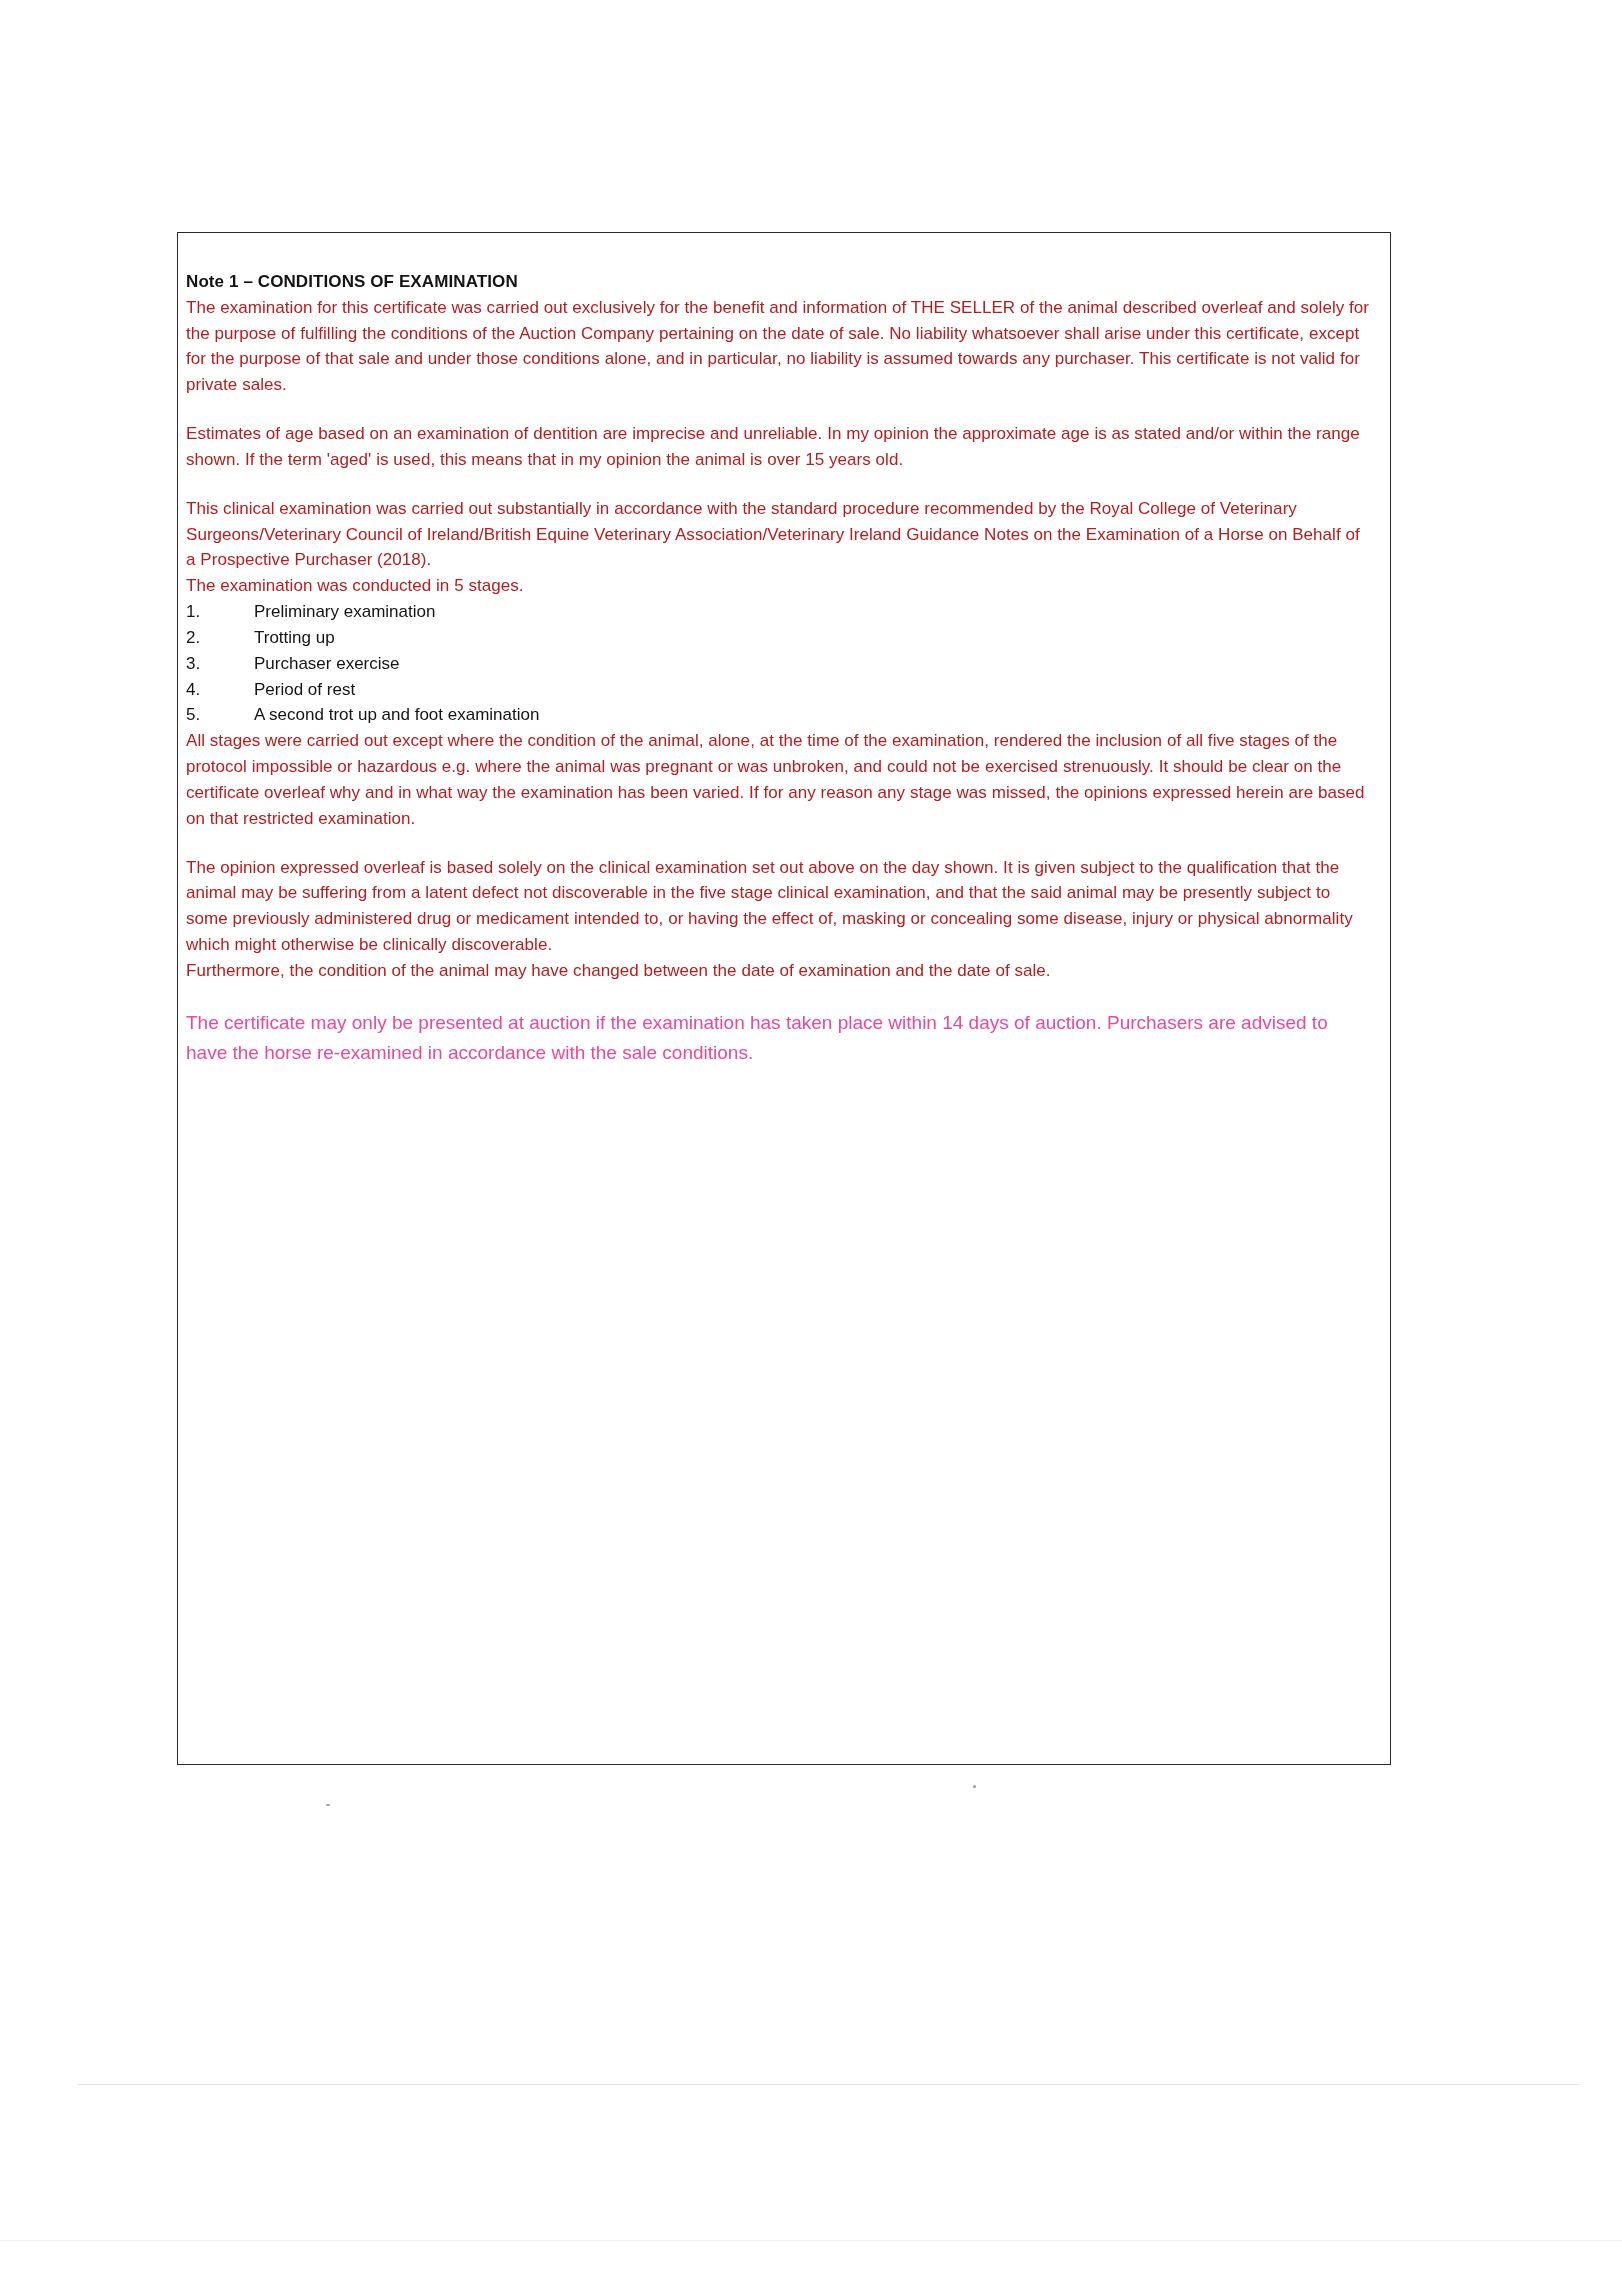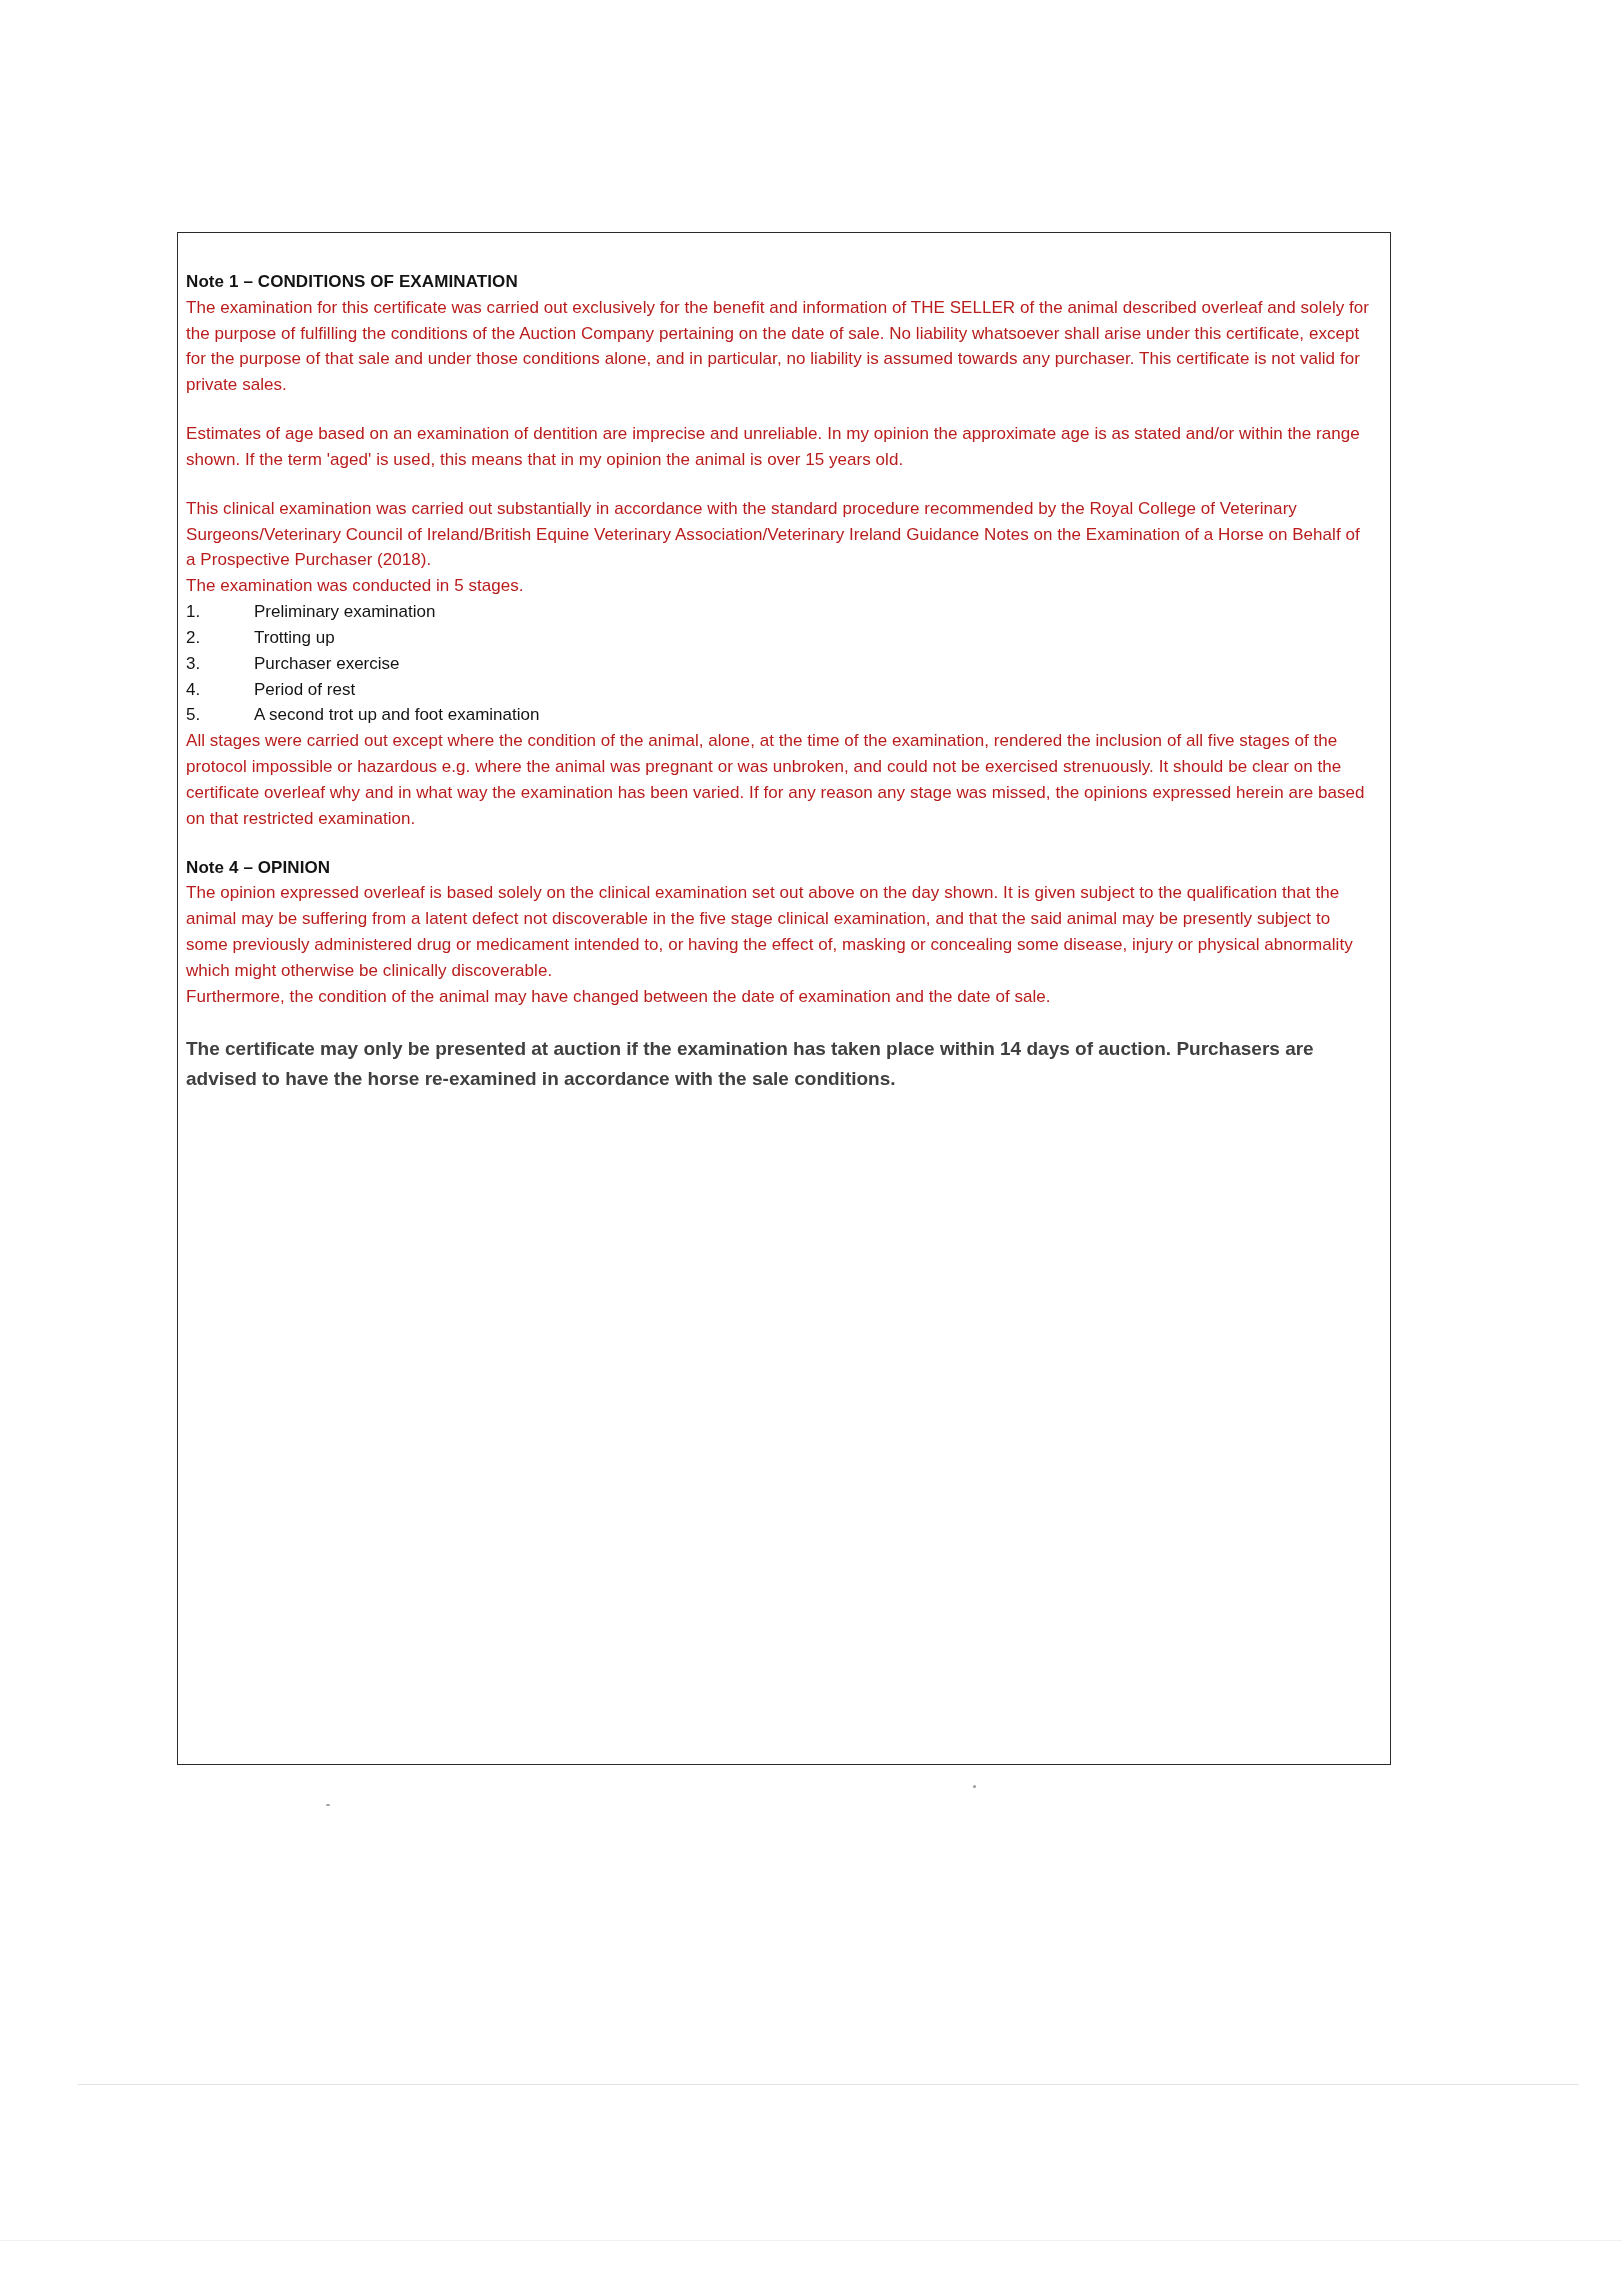--- a/index.html
+++ b/index.html
@@ -89,23 +89,23 @@
   }
   .stage-num {
     width: 68px;
     flex: 0 0 68px;
   }
   .stage-label {
     flex: 1 1 auto;
   }
   .closing {
     font-size: 19px;
-    font-weight: bold;
+    font-weight: normal;
     line-height: 1.62;
-    color: #404040;
+    color: #ec4899;
     width: 1157px;
     margin-top: 24px;
   }
   .speck {
     position: absolute;
     background: #9a9a9a;
     border-radius: 50%;
   }
 </style>
 </head>
@@ -154,21 +154,20 @@
           <span class="stage-num">5.</span>
           <span class="stage-label">A second trot up and foot examination</span>
         </li>
       </ul>
       <div class="para">All stages were carried out except where the condition of the animal, alone, at the time of the examination, rendered the inclusion of all five stages of the protocol impossible or hazardous e.g. where the animal was pregnant or was unbroken, and could not be exercised strenuously. It should be clear on the certificate overleaf why and in what way the examination has been varied. If for any reason any stage was missed, the opinions expressed herein are based on that restricted examination.</div>
     </div>
 
     <div class="gap"></div>
 
     <div class="section">
-      <div class="sec-head">Note 4 – OPINION</div>
       <div class="para">The opinion expressed overleaf is based solely on the clinical examination set out above on the day shown. It is given subject to the qualification that the animal may be suffering from a latent defect not discoverable in the five stage clinical examination, and that the said animal may be presently subject to some previously administered drug or medicament intended to, or having the effect of, masking or concealing some disease, injury or physical abnormality which might otherwise be clinically discoverable.</div>
       <div class="para">Furthermore, the condition of the animal may have changed between the date of examination and the date of sale.</div>
     </div>
 
     <div class="closing">The certificate may only be presented at auction if the examination has taken place within 14 days of auction. Purchasers are advised to have the horse re-examined in accordance with the sale conditions.</div>
 
   </div>
 
   <div class="scan-edge"></div>
   <div class="scan-edge2"></div>

